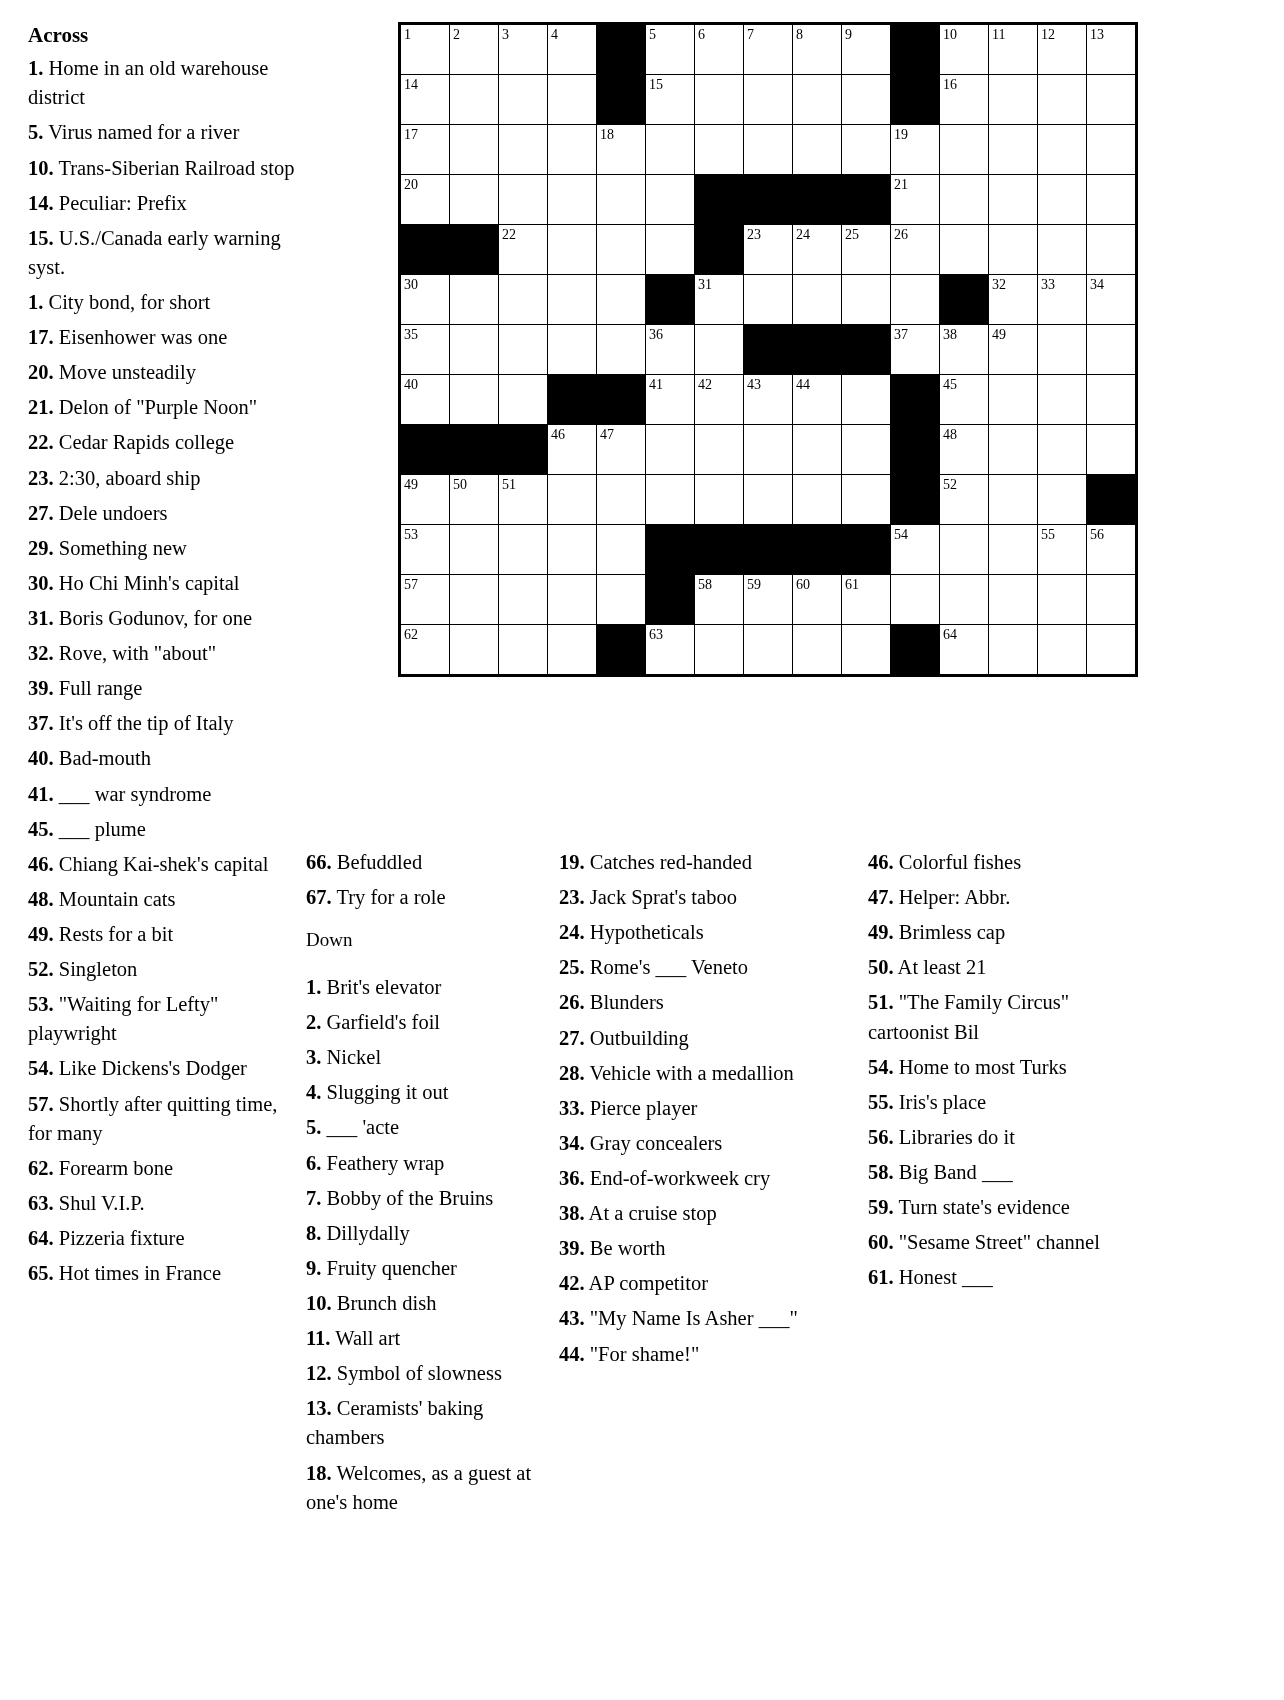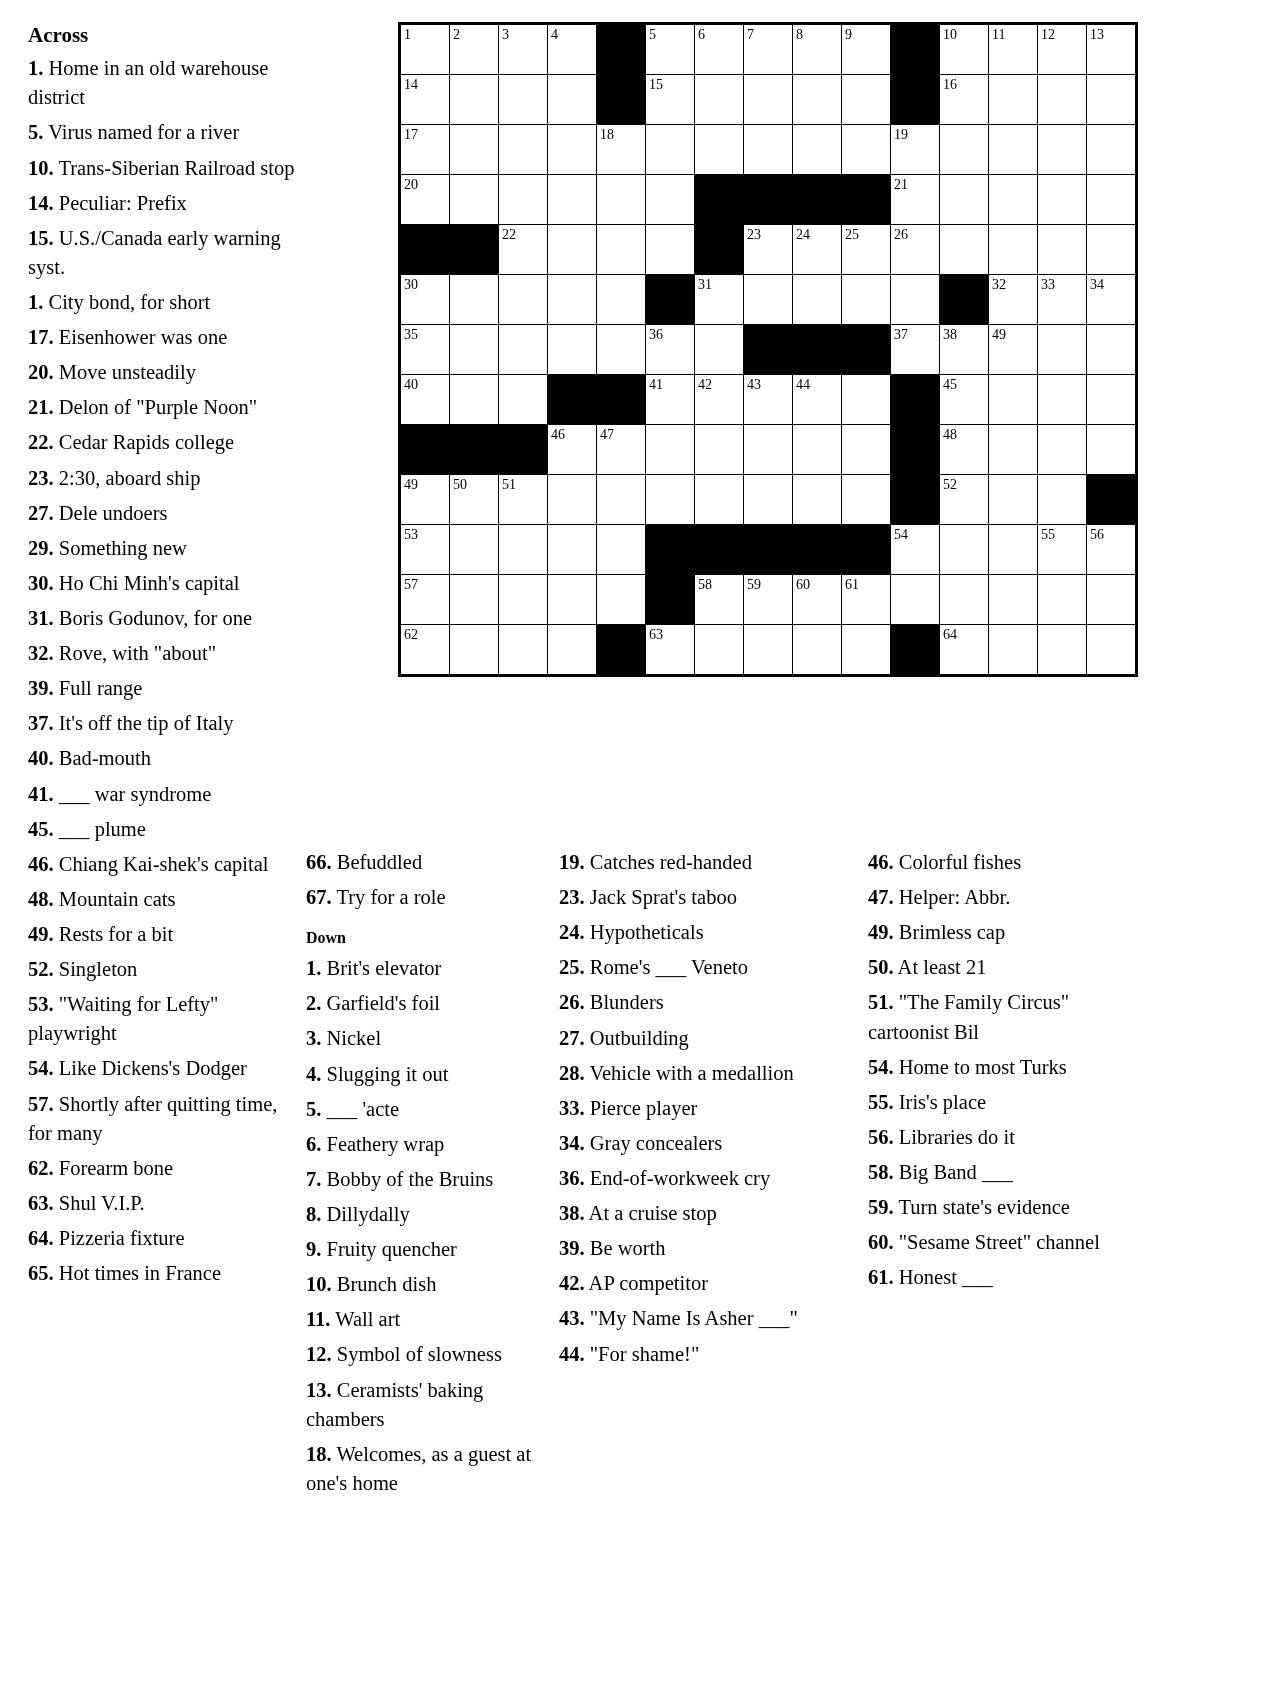--- a/index.html
+++ b/index.html
@@ -76,24 +76,24 @@
   #col-a { left: 306px; width: 258px; }
   #col-b { left: 559px; width: 262px; }
   #col-c { left: 868px; width: 262px; }
 
   .bottom-col .clue {
     font-size: 20.5px;
     line-height: 1.42;
     margin-bottom: 6px;
   }
   .bottom-col .clue-heading {
-    font-weight: bold;
-    font-size: 16px;
+    font-weight: normal;
+    font-size: 19px;
     margin-top: 16px;
-    margin-bottom: 6px;
+    margin-bottom: 21px;
   }
 </style>
 </head>
 <body>
 
 <div id="across-col">
   <div class="clue-heading">Across</div>
   <div id="across-list">
       <div class="clue"><b>1.</b><span> Home in an old warehouse district</span></div>
       <div class="clue"><b>5.</b><span> Virus named for a river</span></div>

